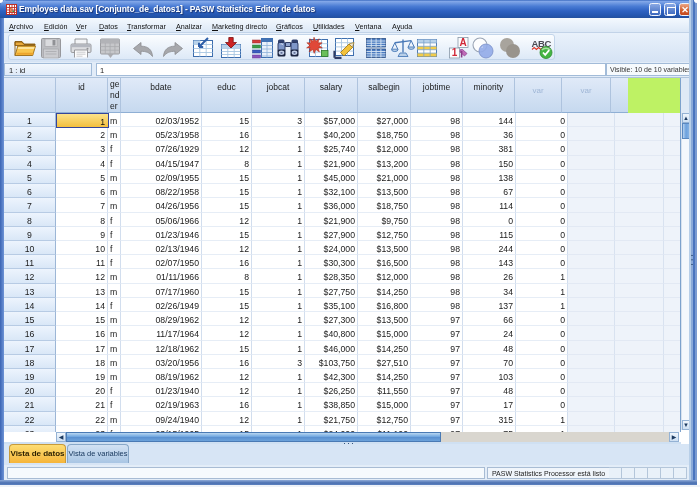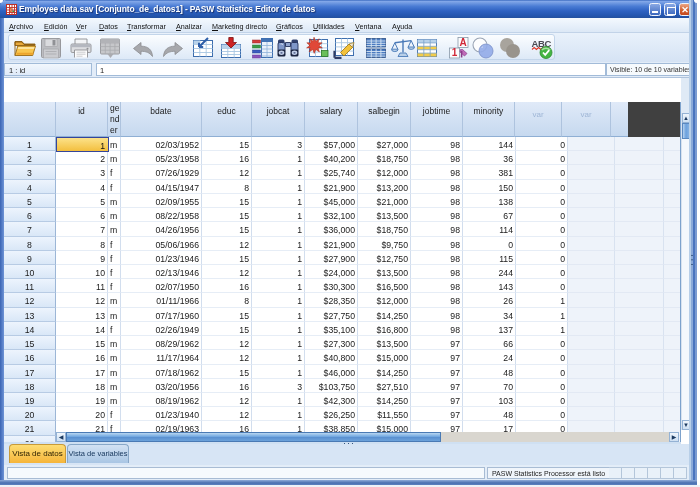--- a/index.html
+++ b/index.html
@@ -26,21 +26,21 @@
 
 #tbar { position:absolute; left:4px; top:33px; width:685px; height:29px; background:linear-gradient(180deg,#e9f1fb,#d5e3f4); }
 #tbox { position:absolute; left:4px; top:1px; width:547px; height:26px; border:1px solid #c3d5ea; border-radius:3px; background:linear-gradient(180deg,#fbfdff,#dde9f7); }
 .ticn { position:absolute; top:3px; width:24px; height:24px; }
 
 #refbar { position:absolute; left:4px; top:62px; width:693px; height:16px; background:#e2ecf8; border-bottom:1px solid #aec3dc; }
 #refcell { position:absolute; left:0px; top:1px; width:88px; height:13px; background:linear-gradient(180deg,#f2f7fd,#dfeaf8); border:1px solid #a2bbd8; font-size:7.5px; color:#222; padding:2px 0 0 4px; }
 #refval { position:absolute; left:92px; top:1px; width:510px; height:13px; background:#fff; border:1px solid #a2bbd8; font-size:7.5px; color:#222; padding:2px 0 0 3px; }
 #visbox { position:absolute; left:602px; top:1px; width:91px; height:13px; background:#f6fafd; border:1px solid #a2bbd8; font-size:7px; color:#333; padding:2px 0 0 3px; white-space:nowrap; }
 
-#grid { position:absolute; left:4px; top:78px; width:677px; height:354px; background:#404040; overflow:hidden; border-right:1px solid #7da2cc;margin-top:24px; }
+#grid { position:absolute; left:4px; top:78px; width:677px; height:354px; background:#bef264; overflow:hidden; border-right:1px solid #7da2cc; }
 .hdr { position:absolute; left:0; top:0; height:35px; display:flex; }
 .h { height:35px; background:linear-gradient(180deg,#e0eaf8,#c6d9ef); border-right:1px solid #aec3de; border-bottom:1px solid #8fafd4;
   font-size:8.5px; color:#1a1a1a; text-align:center; padding-top:4px; }
 .h.g { text-align:left; padding-left:2px; line-height:11px; padding-top:1px; }
 .varlbl { color:#9fb6d6; position:relative; top:3px; font-size:8px; }
 .row { position:absolute; left:0; height:14.27px; display:flex; font-size:8.7px; line-height:14.27px; color:#1a1a1a; padding-top:0; }
 .rn { height:100%; background:linear-gradient(180deg,#edf4fd,#d9e7f7); border-right:1px solid #9cb6d6; border-bottom:1px solid #b7cbe4; text-align:center; padding-top:3px; line-height:11px; }
 .c { height:100%; background:#fff; border-right:1px solid #d2deee; border-bottom:1px solid #e6edf6; white-space:nowrap; overflow:hidden; padding-top:3px; line-height:11px; }
 .c.r { text-align:right; padding-right:2px; }
 .c.l { text-align:left; padding-left:2px; }
@@ -57,21 +57,21 @@
 #hsb { position:absolute; left:56px; top:432px; width:623px; height:10px; background:#d9d6cf; }
 #hleft { position:absolute; left:0; top:0; width:10px; height:10px; background:linear-gradient(180deg,#f0f6fc,#cddff2); border:1px solid #94b2d4; }
 #hth { position:absolute; left:10px; top:0; width:375px; height:10px; background:linear-gradient(180deg,#b9d7f1,#71a7e0 45%,#5a90d0 55%,#6ca2da); border:1px solid #4a7ab4; }
 #hright { position:absolute; right:0; top:0; width:10px; height:10px; background:linear-gradient(180deg,#f0f6fc,#cddff2); border:1px solid #94b2d4; }
 
 #hsplit { position:absolute; left:4px; top:442px; width:677px; height:3px; background:#cfe0f2; }
 #hdots { position:absolute; left:343px; top:443px; width:11px; height:2px; background:radial-gradient(circle 1px at 1.5px 1px,#35567e 70%,transparent 71%) 0 0/4px 2px repeat-x; }
 #vdots { position:absolute; left:691px; top:254px; width:2px; height:11px; background:radial-gradient(circle 1px at 1px 1.5px,#35567e 70%,transparent 71%) 0 0/2px 4.5px repeat-y; }
 
 #botarea { position:absolute; left:4px; top:444px; width:685px; height:36px; background:#d7e5f5; }
-#tabdatos { position:absolute; left:5px; top:0px; width:57px; height:19px; background:linear-gradient(180deg,#fddd74,#f6b53a); border:1px solid #c89a38; border-bottom:none; border-radius:4px 4px 0 0; font-size:8px; font-weight:normal; color:#2a1f00; text-align:center; line-height:18px; }
+#tabdatos { position:absolute; left:5px; top:0px; width:57px; height:19px; background:linear-gradient(180deg,#fddd74,#f6b53a); border:1px solid #c89a38; border-bottom:none; border-radius:4px 4px 0 0; font-size:8px; font-weight:bold; color:#2a1f00; text-align:center; line-height:18px; }
 #tabvars { position:absolute; left:63px; top:0px; width:62px; height:19px; background:linear-gradient(180deg,#d3e2f3,#a9c6e4); border:1px solid #88a8c8; border-bottom:none; border-radius:4px 4px 0 0; font-size:7.5px; color:#16365c; text-align:center; line-height:18px; }
 #sbar { position:absolute; left:4px; top:465px; width:685px; height:15px; background:#e3edf8; }
 #sb1 { position:absolute; left:3px; top:2px; width:478px; height:12px; background:#f6fafd; border:1px solid #a8bcd4; }
 #sb2 { position:absolute; left:483px; top:2px; width:123px; height:12px; background:#f0f5fb; border:1px solid #a8bcd4; font-size:7px; color:#222; text-align:center; line-height:11px; white-space:nowrap; }
 .sbx { position:absolute; top:2px; width:13px; height:12px; border:1px solid #b4c6da; border-left:none; background:#e9f1f9; }
 #corner-tl { position:absolute; left:0; top:0; width:3px; height:3px; background:#fff; border-radius:0 0 3px 0; }
 #corner-tr { position:absolute; left:694px; top:0; width:3px; height:3px; background:#fff; border-radius:0 0 0 3px; }
 #rightpale { position:absolute; left:697px; top:0; width:3px; height:487px; background:#fff; }
 #botpale { position:absolute; left:0; top:485px; width:700px; height:2px; background:#eef2f8; }
 </style></head>
@@ -511,21 +511,21 @@
         <div class="c r" style="width:53px">24</div>
         <div class="c r" style="width:52px">0</div>
         <div class="c v" style="width:47px"></div>
         <div class="c v" style="width:49px"></div>
         <div class="c v" style="width:17px;border-right:none"></div>
       </div>
 <div class="row" style="top:262.52px">
         <div class="rn" style="width:52px">17</div>
         <div class="c r" style="width:52px">17</div>
         <div class="c l" style="width:13px">m</div>
-        <div class="c r" style="width:81px">07/18/1962</div>
+        <div class="c r" style="width:81px">12/18/1962</div>
         <div class="c r" style="width:50px">15</div>
         <div class="c r" style="width:53px">1</div>
         <div class="c r" style="width:53px">$46,000</div>
         <div class="c r" style="width:53px">$14,250</div>
         <div class="c r" style="width:52px">97</div>
         <div class="c r" style="width:53px">48</div>
         <div class="c r" style="width:52px">0</div>
         <div class="c v" style="width:47px"></div>
         <div class="c v" style="width:49px"></div>
         <div class="c v" style="width:17px;border-right:none"></div>

